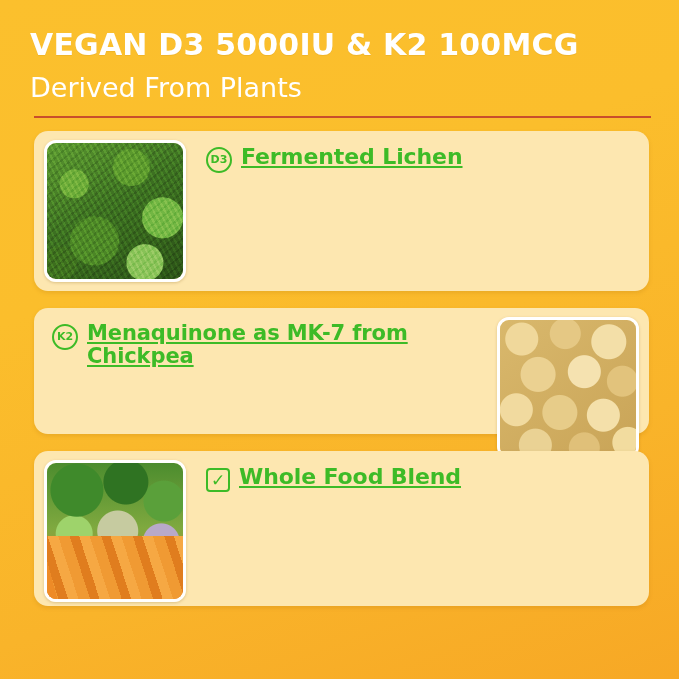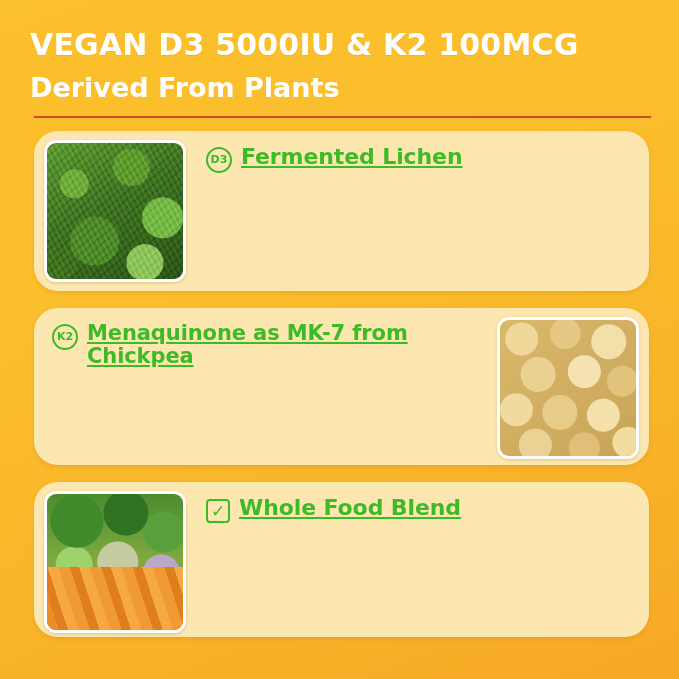--- a/index.html
+++ b/index.html
@@ -28,41 +28,41 @@
     font-size: 30px;
     font-weight: bold;
     letter-spacing: 0.2px;
     line-height: 1.1;
     margin: 10px 0 0 8px;
     text-shadow: 0 1px 0 rgba(150,90,0,0.10);
   }
   .subhead {
     color: #ffffff;
     font-size: 27px;
-    font-weight: bold;
+    font-weight: normal;
     line-height: 1.1;
     margin: 12px 0 0 8px;
   }
   .rule {
     height: 2px;
     background: #C0392B;
     margin: 13px 10px 0 12px;
     opacity: 0.85;
   }
 
   
   .card {
     position: relative;
     background: #FDE7B0;
-    border-radius: 24px;
+    border-radius: 14px;
     box-shadow: 0 2px 4px rgba(160,100,10,0.18);
     box-sizing: border-box;
   }
   .card-1 { margin: 13px 12px 0 12px; height: 160px; padding: 12px 14px 12px 172px; }
-  .card-2 { margin: 17px 12px 0 12px; height: 157px; padding: 12px 190px 12px 18px; }
+  .card-2 { margin: 17px 12px 0 12px; height: 126px; padding: 12px 190px 12px 18px; }
   .card-3 { margin: 17px 12px 0 12px; height: 155px; padding: 12px 14px 12px 172px; }
 
   .thumb {
     position: absolute;
     width: 142px;
     height: 142px;
     border-radius: 12px;
     border: 3px solid #ffffff;
     box-sizing: border-box;
     overflow: hidden;

